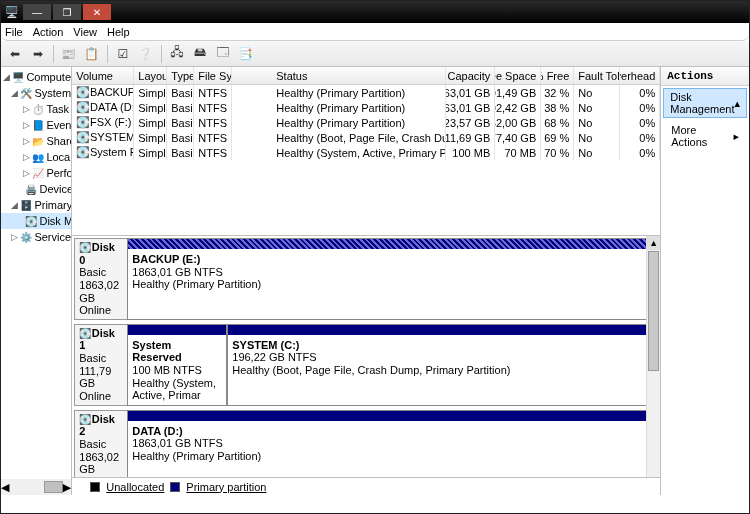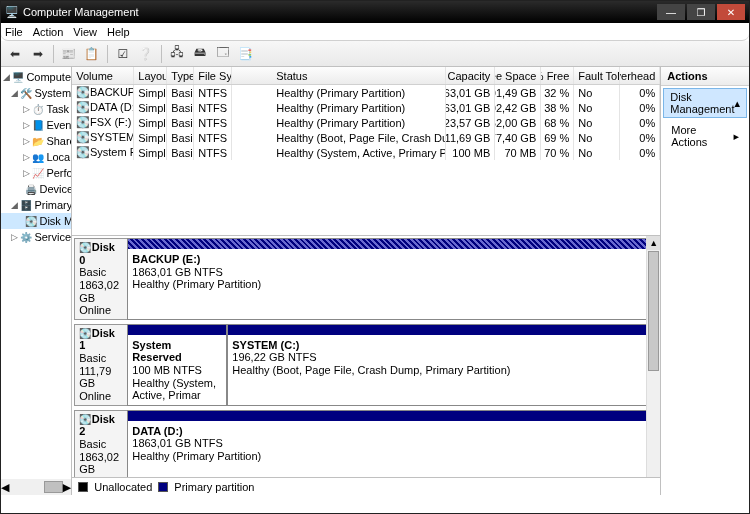--- a/index.html
+++ b/index.html
@@ -32,38 +32,37 @@
 .disk-area { flex: 1; border-top: 1px solid #c0c0c0; overflow-y: auto; padding: 2px; position: relative; }
 .disk-row { display: flex; margin-bottom: 4px; }
 .disk-label { width: 53px; background: #f4f4f4; border: 1px solid #999; border-right: none; padding: 2px 4px; font-size: 10px; line-height: 1.15; }
 .disk-label b { font-weight: bold; }
 .disk-parts { flex: 1; display: flex; }
 .part { border: 1px solid #888; background: #fff; padding: 2px 4px; font-size: 10px; line-height: 1.15; position: relative; }
 .part .bar { position: absolute; top: 0; left: 0; right: 0; height: 10px; background: #00007f; }
 .part.hatched .bar { background: repeating-linear-gradient(45deg,#00007f 0 2px,#6a6ad0 2px 4px); }
 .part .pc { margin-top: 12px; }
 .part b { font-weight: bold; }
-.legend { border-top: 1px solid #c0c0c0; height: 18px; display: flex; align-items: center; gap: 6px; padding: 0 6px; font-size: 10px; background: #fff; }
+.legend { border-top: 1px solid #c0c0c0; height: 18px; display: flex; align-items: center; gap: 6px; padding: 0 18px; font-size: 10px; background: #fff; text-decoration: underline; }
 .legend .sw { width: 10px; height: 10px; display: inline-block; border: 1px solid #555; }
 .sw.unalloc { background: #000; }
 .sw.prim { background: #00007f; }
 .actions { width: 110px; background: #fff; }
-.actions-head { background: linear-gradient(#fdfdfd,#ececec); border-bottom: 1px solid #d0d0d0; padding: 3px 6px; font-weight: bold; }
+.actions-head { background: linear-gradient(#fdfdfd,#ececec); border-bottom: 1px solid #d0d0d0; padding: 3px 6px; font-weight: bold; font-family: Liberation Mono, monospace; }
 .actions-sel { background: #cfe7ff; border: 1px solid #7bb6e8; margin: 2px; padding: 2px 6px; display: flex; align-items: center; justify-content: space-between; }
 .actions-item { padding: 4px 10px; display: flex; align-items: center; justify-content: flex-start; }
 .vscroll { position: absolute; top: 0; right: 0; bottom: 0; width: 14px; background: #f0f0f0; border-left: 1px solid #ddd; }
 .vscroll .arrow { height: 14px; background: #e0e0e0; text-align: center; font-size: 9px; line-height: 14px; }
 .vscroll .thumb { background: #c8c8c8; border: 1px solid #999; margin: 1px; height: 120px; }
 </style>
 </head>
 <body>
 
 <div class="titlebar">
   <span class="icon">🖥️</span>
-  <span class="title">Computer Management</span>
   <div class="win-btns">
     <div class="win-btn">—</div>
     <div class="win-btn">❐</div>
     <div class="win-btn close">✕</div>
   </div>
 </div>
 
 <div class="menubar">
   <span>File</span>
   <span>Action</span>

